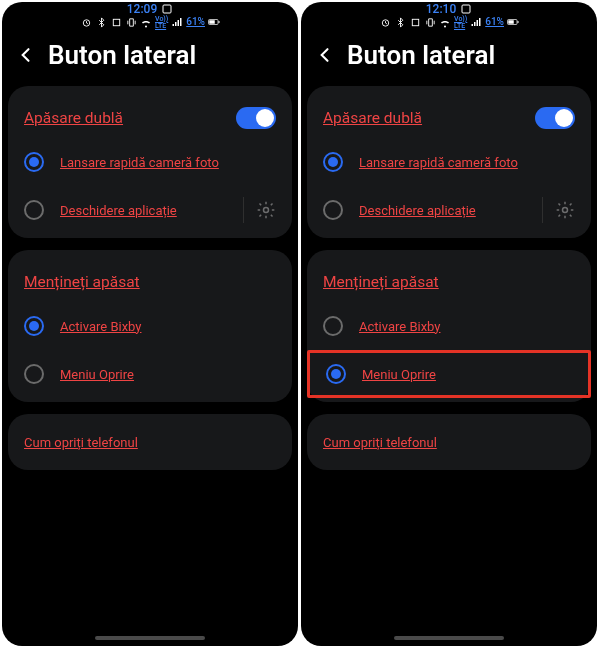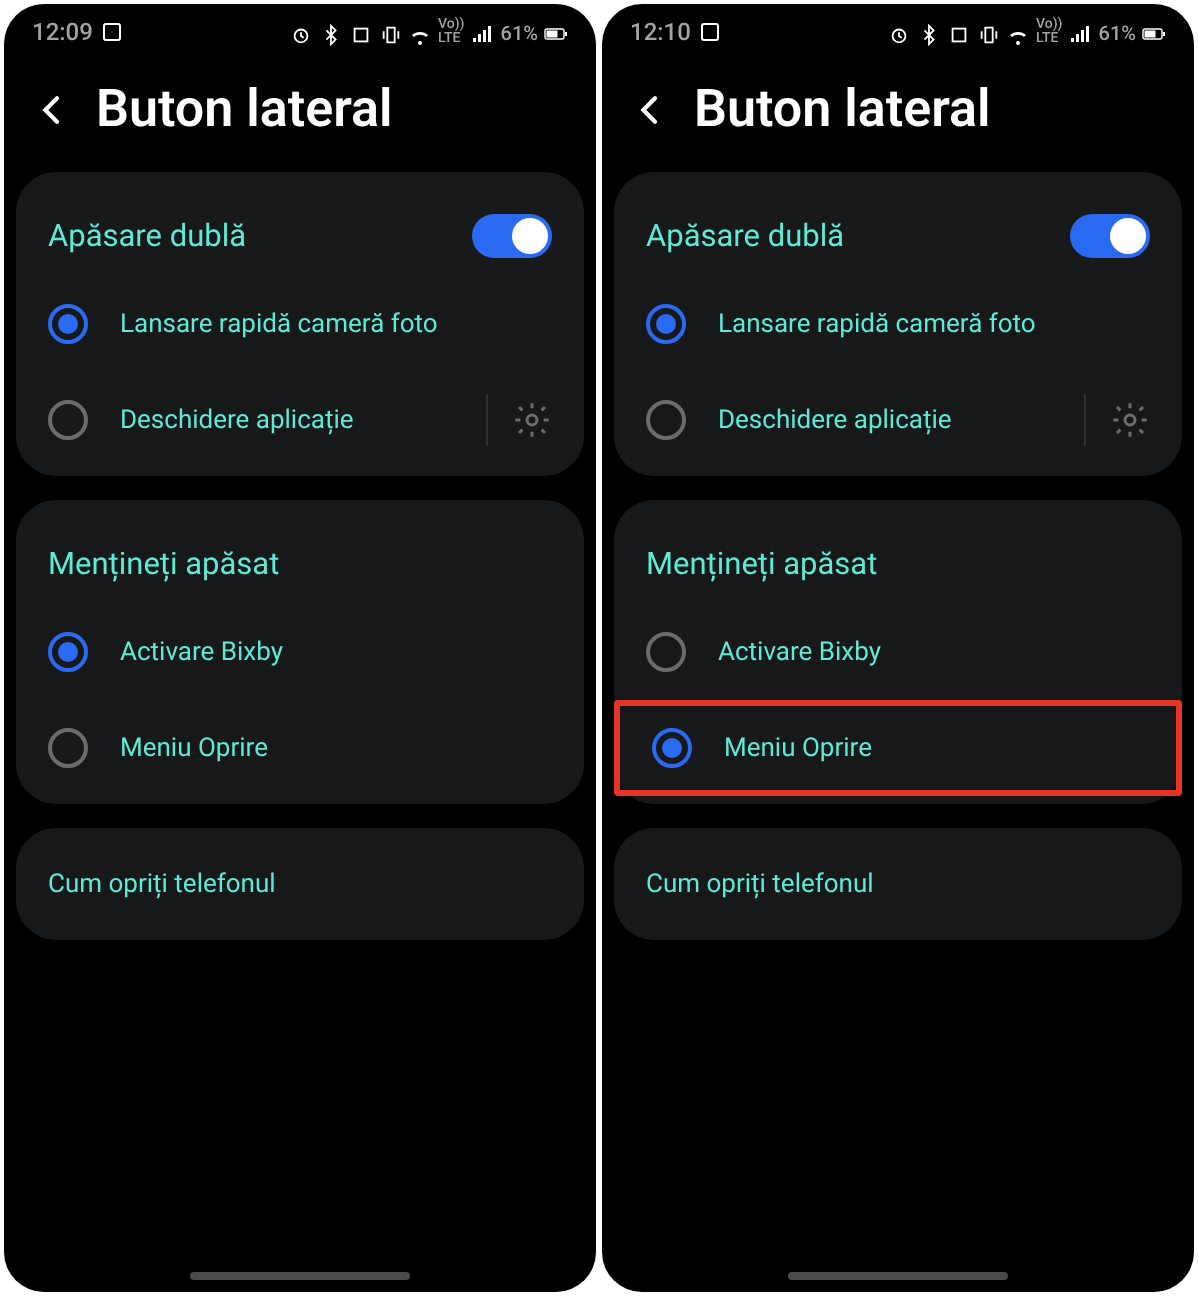--- a/index.html
+++ b/index.html
@@ -24,24 +24,25 @@
     position: relative;
   }
   .status-bar {
     height: 28px;
     display: flex;
     align-items: center;
     justify-content: space-between;
     padding: 0 14px;
     font-size: 12px;
     font-weight: 500;
-    color: #a3a3a3;
+    color: #3b82f6;
+    flex-direction: column;
   }
   .status-left { display: flex; align-items: center; gap: 4px; }
-  .status-right { display: flex; align-items: flex-end; gap: 3px; font-size: 10px; }
+  .status-right { display: flex; align-items: flex-start; gap: 3px; font-size: 10px; text-decoration: underline; }
   .status-right .ico { width: 12px; height: 12px; display: inline-flex; align-items: center; justify-content: center; }
   .header {
     display: flex;
     align-items: center;
     gap: 12px;
     padding: 10px 14px 16px 14px;
   }
   .header .back { width: 20px; height: 20px; display:flex; align-items:center; justify-content:center; }
   .header h1 { font-size: 26px; font-weight: 600; color: #fff; }
   .card {
@@ -52,21 +53,21 @@
   }
   .row {
     display: flex;
     align-items: center;
     min-height: 48px;
     padding: 4px 16px;
     font-size: 13px;
     position: relative;
   }
   .row.section-head { font-size: 15.5px; color: #e6e6e6; padding-top:12px;}
-  .row .label { flex: 1; color: #5eead4; }
+  .row .label { flex: 1; color: #ef4444; text-decoration: underline; }
   .toggle {
     width: 40px; height: 22px; border-radius: 11px;
     background: #2a6af2; position: relative;
   }
   .toggle::after {
     content: ""; position: absolute; right: 2px; top: 2px;
     width: 18px; height: 18px; border-radius: 50%; background: #fff;
   }
   .radio {
     width: 20px; height: 20px; border-radius: 50%;

